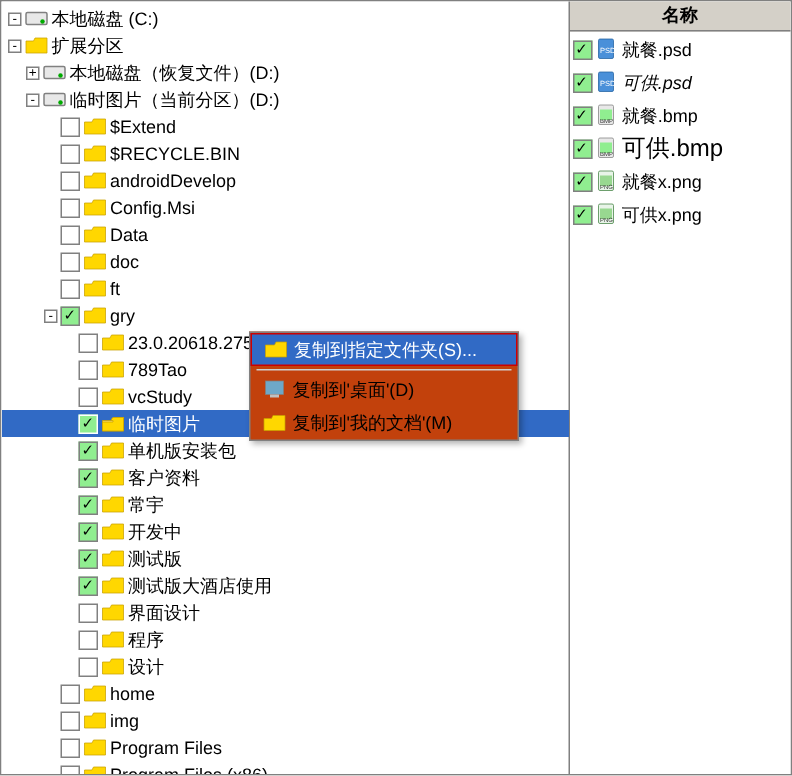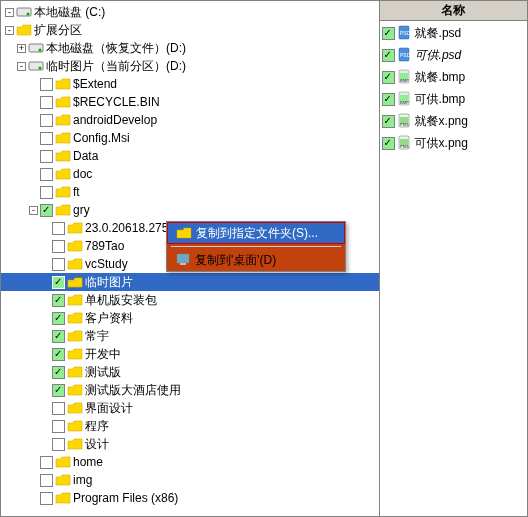--- a/index.html
+++ b/index.html
@@ -499,20 +499,31 @@
         <span class="expand-placeholder"></span>
         <span class="checkbox"></span>
         <span style="display:inline-block;width:16px;height:14px;margin-right:2px;">
           <svg width="16" height="14">
               <path d="M1,4 L6,4 L7,2 L15,2 L15,12 L1,12 Z" fill="#ffd700" stroke="#c8a000" stroke-width="0.5"></path>
             </svg>
         </span>
         <span class="tree-label">img</span>
       </div>
 
+      <div class="tree-item">
+        <span class="indent" style="width:28px"></span>
+        <span class="expand-placeholder"></span>
+        <span class="checkbox"></span>
+        <span style="display:inline-block;width:16px;height:14px;margin-right:2px;">
+          <svg width="16" height="14">
+              <path d="M1,4 L6,4 L7,2 L15,2 L15,12 L1,12 Z" fill="#ffd700" stroke="#c8a000" stroke-width="0.5"></path>
+            </svg>
+        </span>
+        <span class="tree-label">Program Files</span>
+      </div>
 
       <div class="tree-item">
         <span class="indent" style="width:28px"></span>
         <span class="expand-placeholder"></span>
         <span class="checkbox"></span>
         <span style="display:inline-block;width:16px;height:14px;margin-right:2px;">
           <svg width="16" height="14">
               <path d="M1,4 L6,4 L7,2 L15,2 L15,12 L1,12 Z" fill="#ffd700" stroke="#c8a000" stroke-width="0.5"></path>
             </svg>
         </span>
@@ -532,20 +543,28 @@
       </div>
       <div class="menu-separator"></div>
       <div class="context-menu-item">
         <span style="display:inline-block;width:16px;height:16px;margin-right:4px;">
           <svg width="16" height="16">
               <rect x="2" y="2" width="12" height="9" fill="#6ea8c8" stroke="#808080" stroke-width="0.5"></rect>
               <rect x="5" y="11" width="6" height="2" fill="#c0c0c0"></rect>
             </svg>
         </span>
         <span>复制到'桌面'(D)</span>
+      </div>
+      <div class="context-menu-item">
+        <span style="display:inline-block;width:16px;height:16px;margin-right:4px;">
+          <svg width="16" height="16">
+              <path d="M1,5 L6,5 L7,3 L15,3 L15,13 L1,13 Z" fill="#ffd700" stroke="#c8a000" stroke-width="0.5"></path>
+            </svg>
+        </span>
+        <span>复制到'我的文档'(M)</span>
       </div>
     </div>
 
   </div>
 
   <div class="right-panel">
     <div class="right-header">
       <span>名称</span>
     </div>
     <div class="right-list">
@@ -586,21 +605,21 @@
 
       <div class="right-item">
         <span class="checkbox checked checked-green"></span>
         <span style="display:inline-block;width:16px;height:16px;margin-right:2px;">
           <svg width="16" height="16">
               <rect x="2" y="1" width="10" height="13" fill="#e8e8e8" stroke="#808080" stroke-width="0.5" rx="1"></rect>
               <rect x="3" y="4" width="8" height="7" fill="#90ee90"></rect>
               <text x="3" y="13" font-size="4" fill="#333">BMP</text>
             </svg>
         </span>
-        <span style="font-size:12px;">可供.bmp</span>
+        <span style="font-size:16px;">可供.bmp</span>
       </div>
 
       <div class="right-item">
         <span class="checkbox checked checked-green"></span>
         <span style="display:inline-block;width:16px;height:16px;margin-right:2px;">
           <svg width="16" height="16">
               <rect x="2" y="1" width="10" height="13" fill="#e8f4e8" stroke="#408040" stroke-width="0.5" rx="1"></rect>
               <rect x="3" y="4" width="8" height="7" fill="#98d890"></rect>
               <text x="3" y="13" font-size="4" fill="#333">PNG</text>
             </svg>

